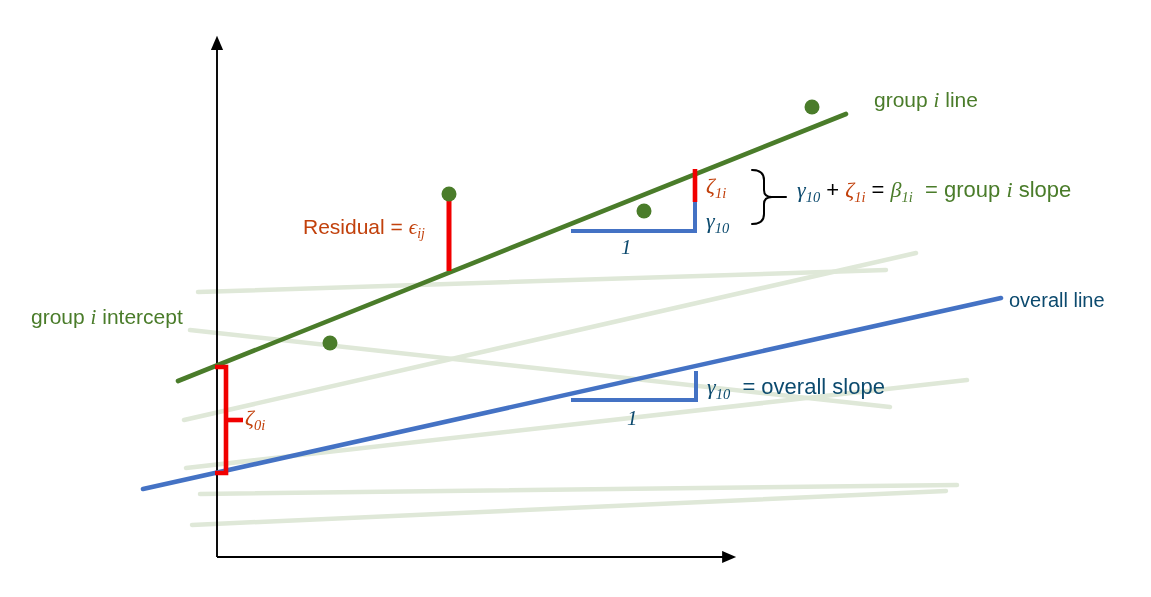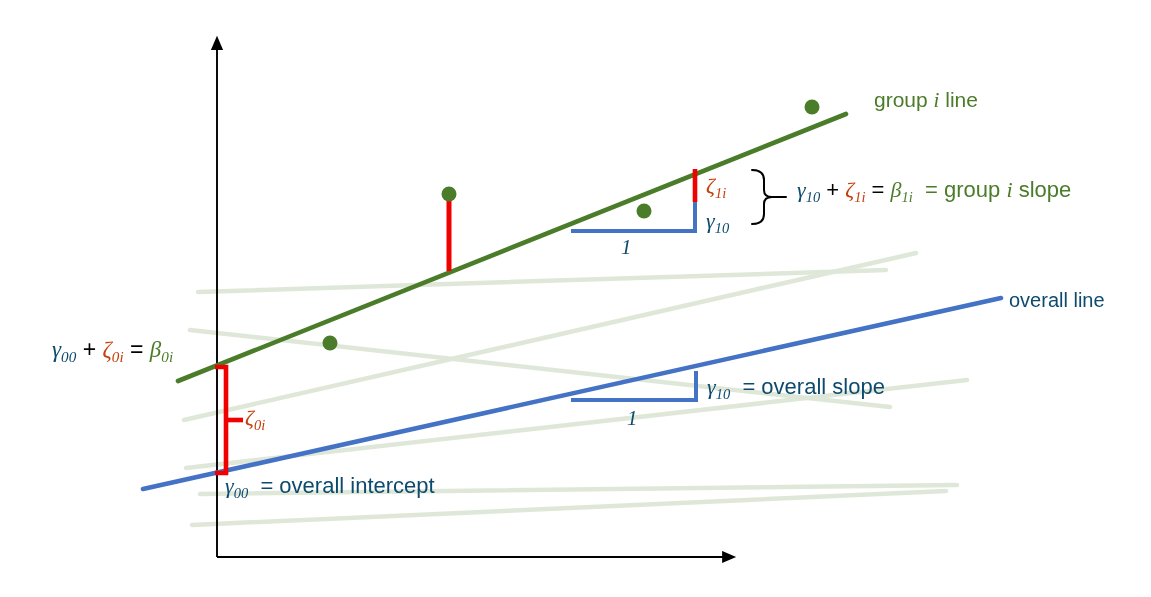--- a/index.html
+++ b/index.html
@@ -119,47 +119,47 @@
       <circle cx="812" cy="107" r="7.5"></circle>
     </g>
   </svg>
 
   <div class="lbl green-txt t-plain" id="group-line-label">
     <span>group <span class="ital">i</span> line</span>
   </div>
 
   <div class="lbl blue-txt t-plain" id="overall-line-label">overall line</div>
 
+  <div class="lbl red-txt t-plain" id="residual-label">
+    <span>Residual = </span><span class="t-math">ϵ</span><span class="sub t-math">ij</span>
+  </div>
 
   <div class="lbl red-txt t-math" id="zeta1-label">
     <span>ζ</span><span class="sub">1<span class="ital">i</span></span>
   </div>
 
   <div class="lbl blue-txt t-math" id="gamma10-slope-a">
     <span>γ</span><span class="sub">10</span>
   </div>
 
   <div class="lbl blue-txt t-math" id="one-label-a">1</div>
 
   <div class="lbl t-math" id="slope-eq-label">
     <span class="blue-txt">γ<span class="sub">10</span></span><span class="op">&nbsp;+&nbsp;</span><span class="red-txt">ζ<span class="sub">1<span class="ital">i</span></span></span><span class="op">&nbsp;=&nbsp;</span><span class="green-txt">β<span class="sub">1<span class="ital">i</span></span></span><span class="green-txt t-plain" style="font-style:normal">&nbsp;&nbsp;= group <span class="ital">i</span> slope</span>
   </div>
 
+  <div class="lbl green-txt t-plain" id="intercept-title">
+    <span>group <span class="ital">i</span> intercept</span>
+  </div>
 
-  <div class="lbl t-math" id="intercept-eq">
-    <span class="blue-txt">γ<span class="sub">00</span></span><span class="op">&nbsp;+&nbsp;</span><span class="red-txt">ζ<span class="sub">0<span class="ital">i</span></span></span><span class="op">&nbsp;=&nbsp;</span><span class="green-txt">β<span class="sub">0<span class="ital">i</span></span></span>
-  </div>
 
   <div class="lbl red-txt t-math" id="zeta0-label">
     <span>ζ</span><span class="sub">0<span class="ital">i</span></span>
   </div>
 
   <div class="lbl blue-txt t-math" id="gamma10-slope-b">
     <span>γ<span class="sub">10</span></span><span class="t-plain" style="font-style:normal">&nbsp;&nbsp;= overall slope</span>
   </div>
 
   <div class="lbl blue-txt t-math" id="one-label-b">1</div>
 
-  <div class="lbl blue-txt t-math" id="gamma00-label">
-    <span>γ<span class="sub">00</span></span><span class="t-plain" style="font-style:normal">&nbsp;&nbsp;= overall intercept</span>
-  </div>
 
 </div>
 
 </body></html>

